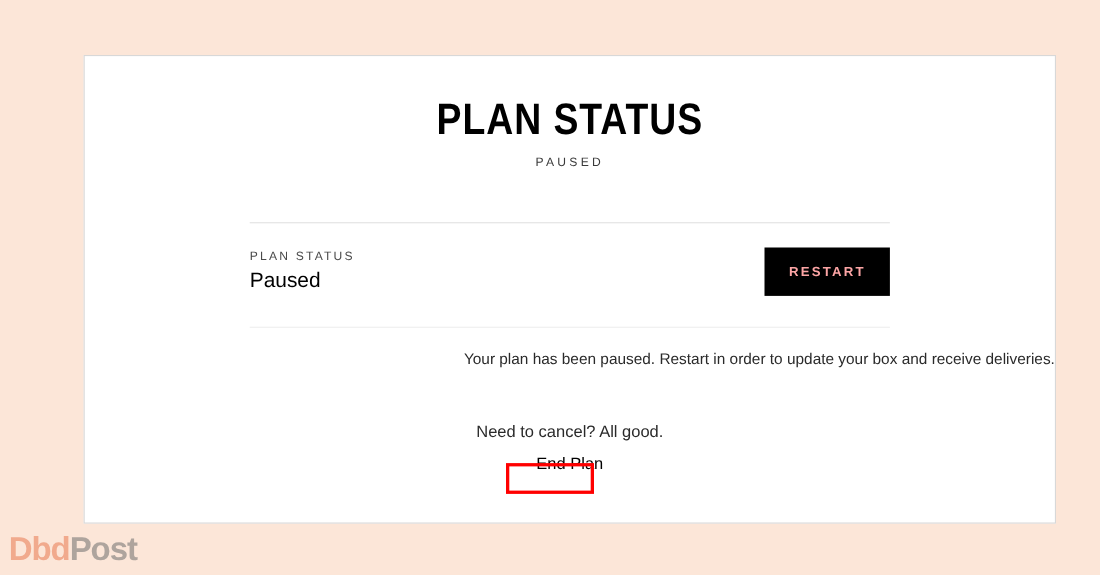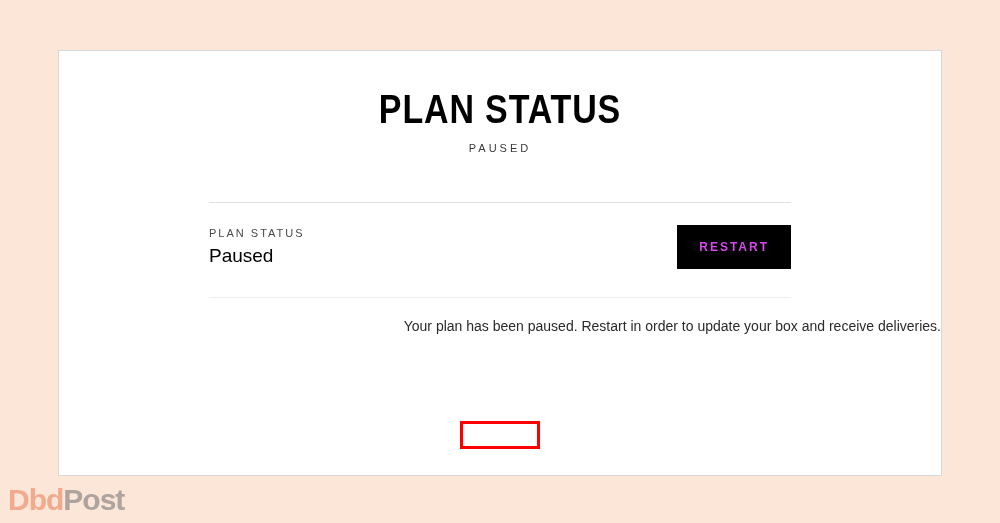--- a/index.html
+++ b/index.html
@@ -11,21 +11,21 @@
       width: 1000px;
       height: 523px;
       background: #fce6d8;
       font-family: Arial, Helvetica, sans-serif;
       position: relative;
       overflow: hidden;
     }
     .card {
       position: absolute;
       top: 50px;
-      left: 58px;
+      left: 76px;
       width: 884px;
       height: 426px;
       background: #ffffff;
       border: 1px solid #d8d8d8;
       padding-top: 36px;
       overflow: hidden;
     }
     .title {
       text-align: center;
       font-size: 40px;
@@ -63,21 +63,21 @@
       letter-spacing: 2px;
       color: #4a4a4a;
     }
     .status-value {
       font-size: 19px;
       color: #000;
       font-weight: 400;
     }
     .restart-btn {
       background: #000;
-      color: #d946ef;
+      color: #fca5a5;
       border: none;
       font-size: 12px;
       font-weight: bold;
       letter-spacing: 2px;
       padding: 15px 22px;
       cursor: pointer;
     }
     .divider2 {
       height: 1px;
       background: #eeeeee;
@@ -140,19 +140,23 @@
       <div class="status-label">PLAN STATUS</div>
       <div class="status-value">Paused</div>
     </div>
     <button class="restart-btn">RESTART</button>
   </div>
 
   <div class="divider2"></div>
 
   <div class="paused-msg">Your plan has been paused. Restart in order to update your box and receive deliveries.</div>
 
+  <div class="cancel-block">
+    <div class="cancel-text">Need to cancel? All good.</div>
+    <div class="end-plan">End Plan</div>
+  </div>
 </div>
 
 <div class="highlight-box" id="hl" style="top: 421px; left: 460px; width: 80px; height: 28px;"></div>
 
 <div class="watermark">
   <span class="wm-dbd">Dbd</span><span class="wm-post">Post</span>
 </div>
 
 </body></html>

